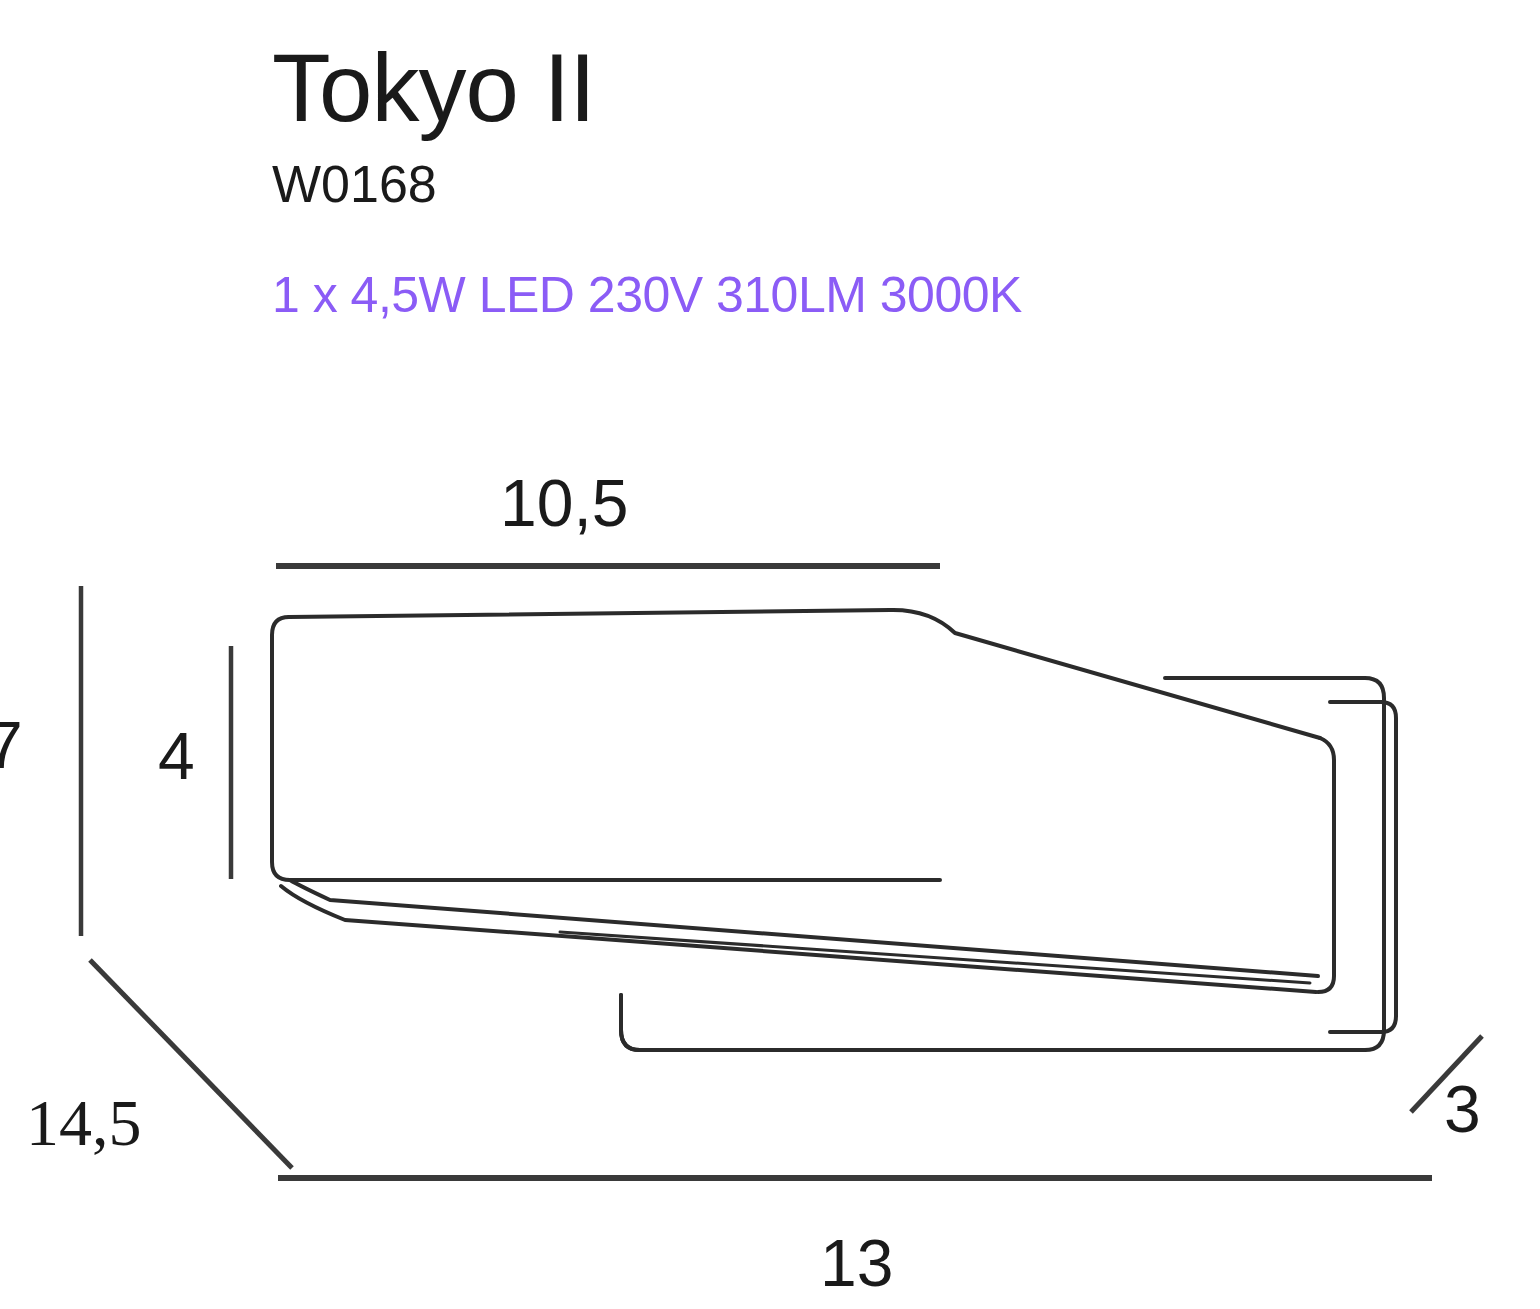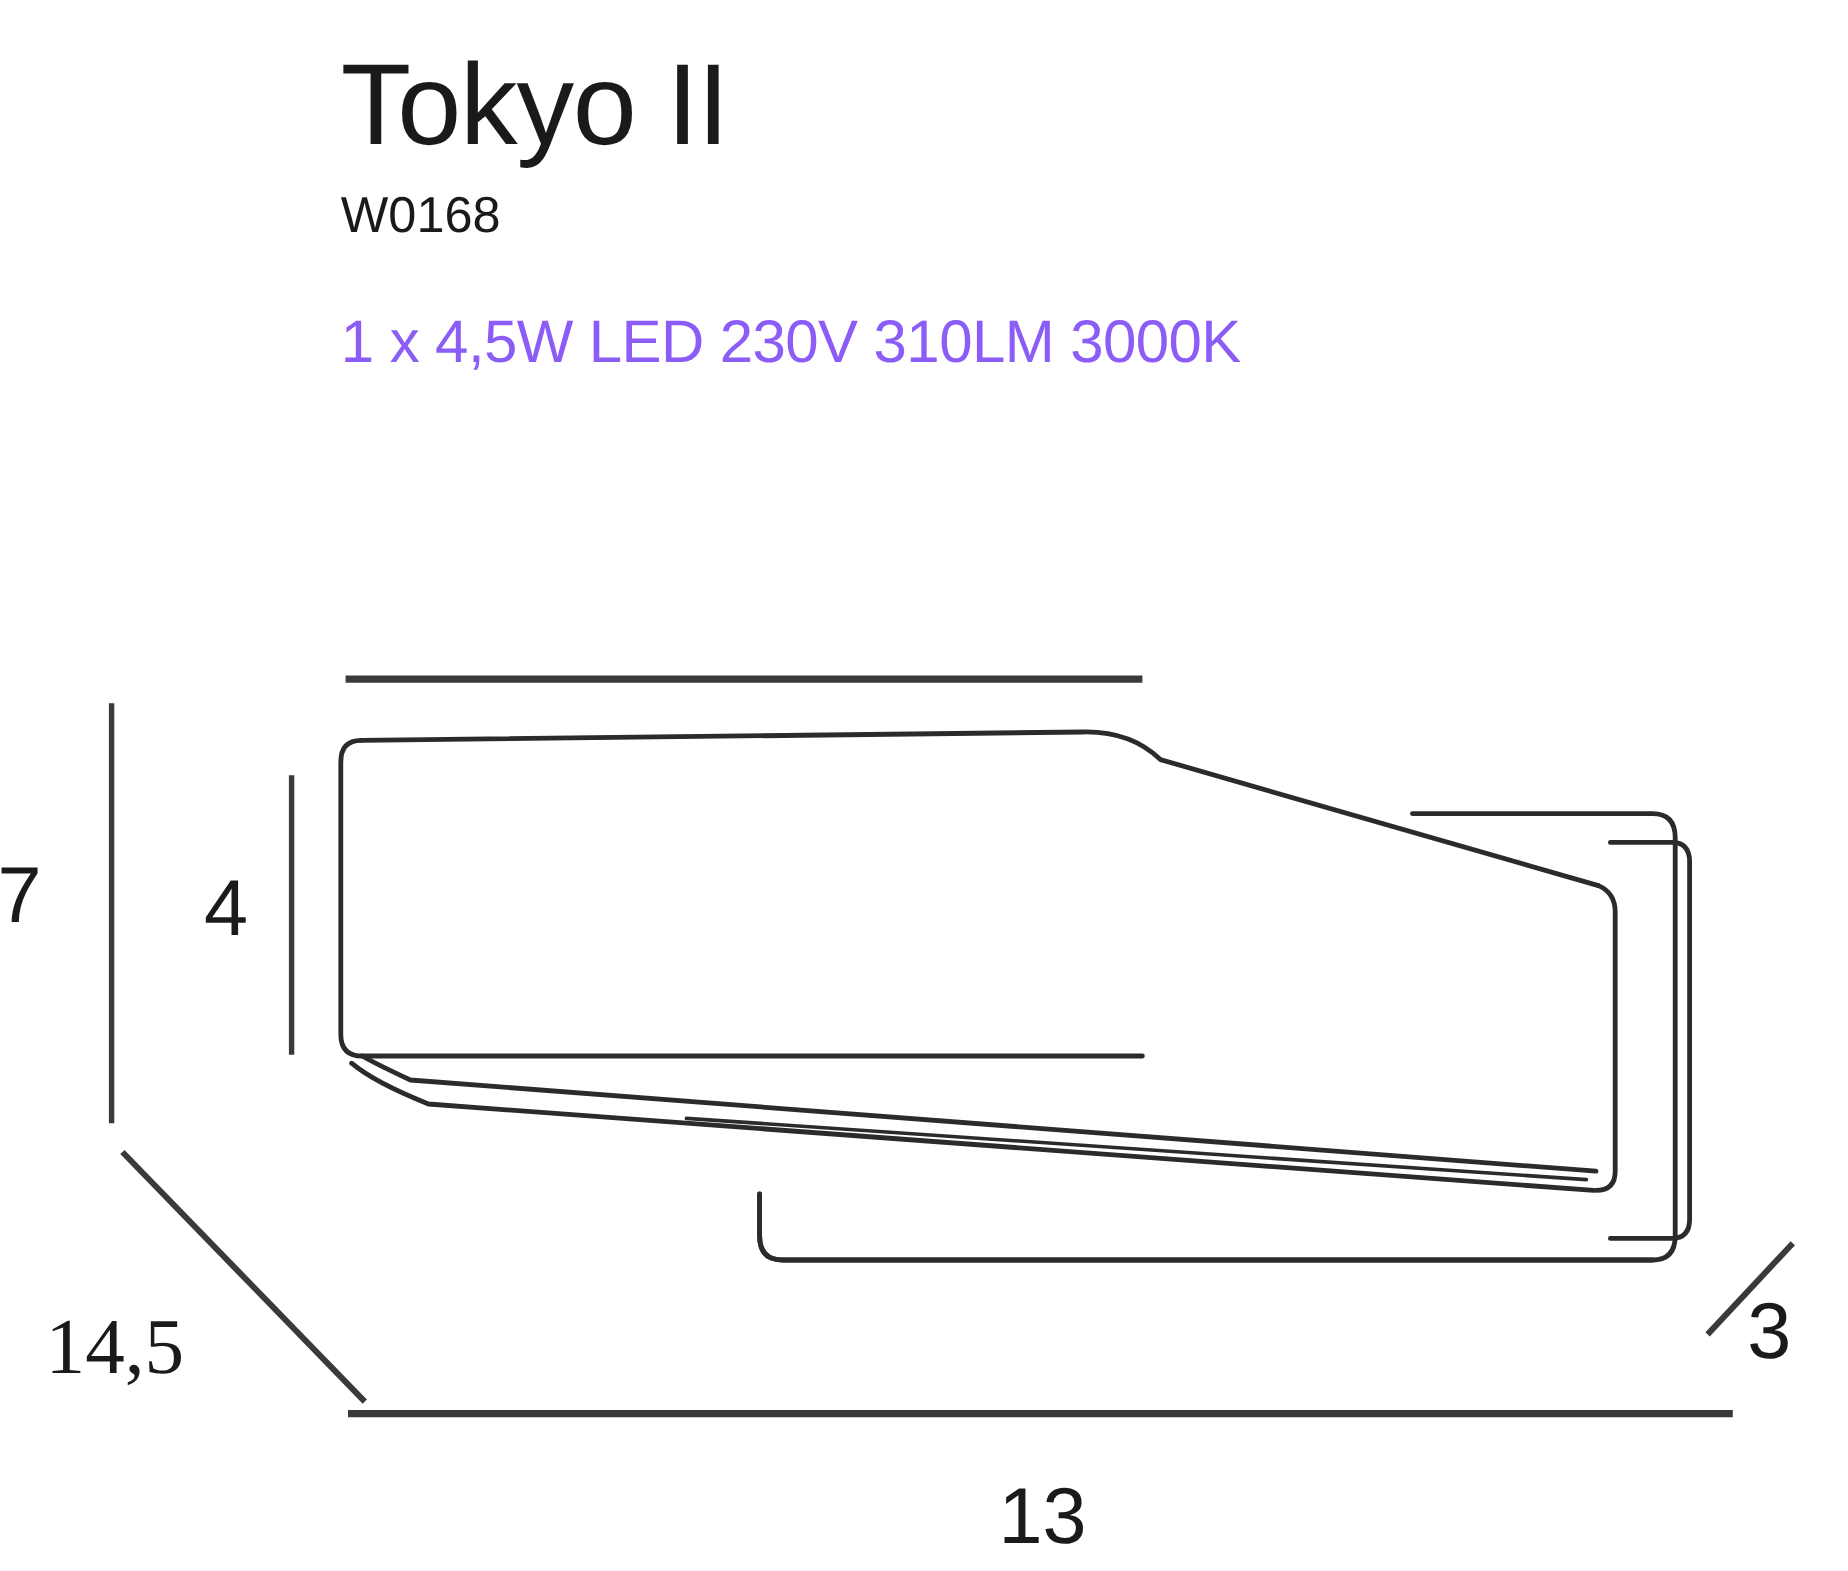--- a/index.html
+++ b/index.html
@@ -10,41 +10,41 @@
   body {
     width: 1540px;
     height: 1309px;
     position: relative;
     font-family: "Liberation Sans", sans-serif;
     color: #000000;
     overflow: hidden;
   }
   .stage {
     position: absolute;
-    left: 12px; top: 0;
+    left: 0; top: 0;
     width: 1512px;
     height: 1309px;
   }
   .header {
     position: absolute;
     left: 272px;
     top: 38px;
     width: 1100px;
   }
   .product-name {
     font-size: 96px;
     font-weight: 400;
     line-height: 1.05;
     letter-spacing: -1px;
     color: #1a1a1a;
     margin: 0;
     white-space: nowrap;
   }
   .product-code {
-    font-size: 42px;
+    font-size: 52px;
     font-weight: 400;
     line-height: 1.05;
     letter-spacing: 0px;
     color: #1a1a1a;
     margin: 18px 0 0 0;
     white-space: nowrap;
   }
   .product-spec {
     font-size: 50px;
     font-weight: 400;
@@ -149,20 +149,21 @@
                L 621 1030
                Q 621 1050 640 1050
                L 1365 1050"></path>
 
       <path stroke-width="3" d="M 560 932 L 1310 983"></path>
     </g>
 
     <g></g>
   </svg>
 
+  <div class="dim-label dim-10-5">10,5</div>
 
   <div class="dim-label dim-7">7</div>
 
   <div class="dim-label dim-4">4</div>
 
   <div class="dim-label dim-14-5">14,5</div>
 
   <div class="dim-label dim-3">3</div>
 
   <div class="dim-label dim-12">13</div>

